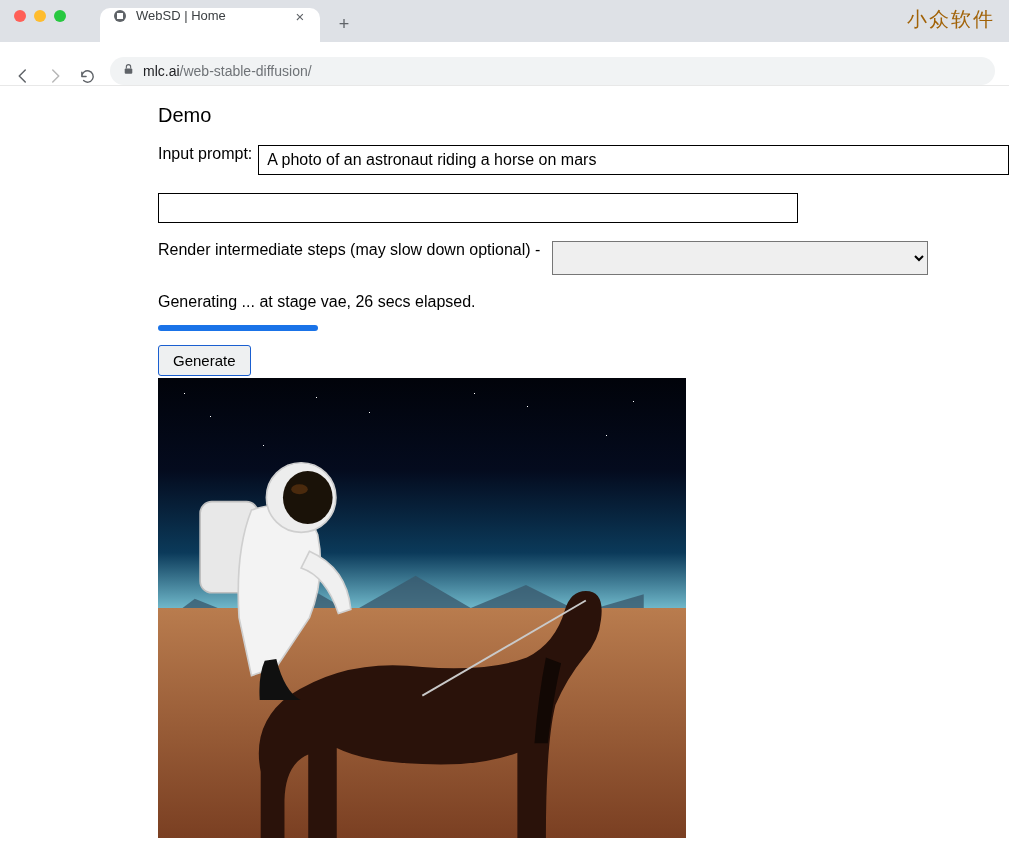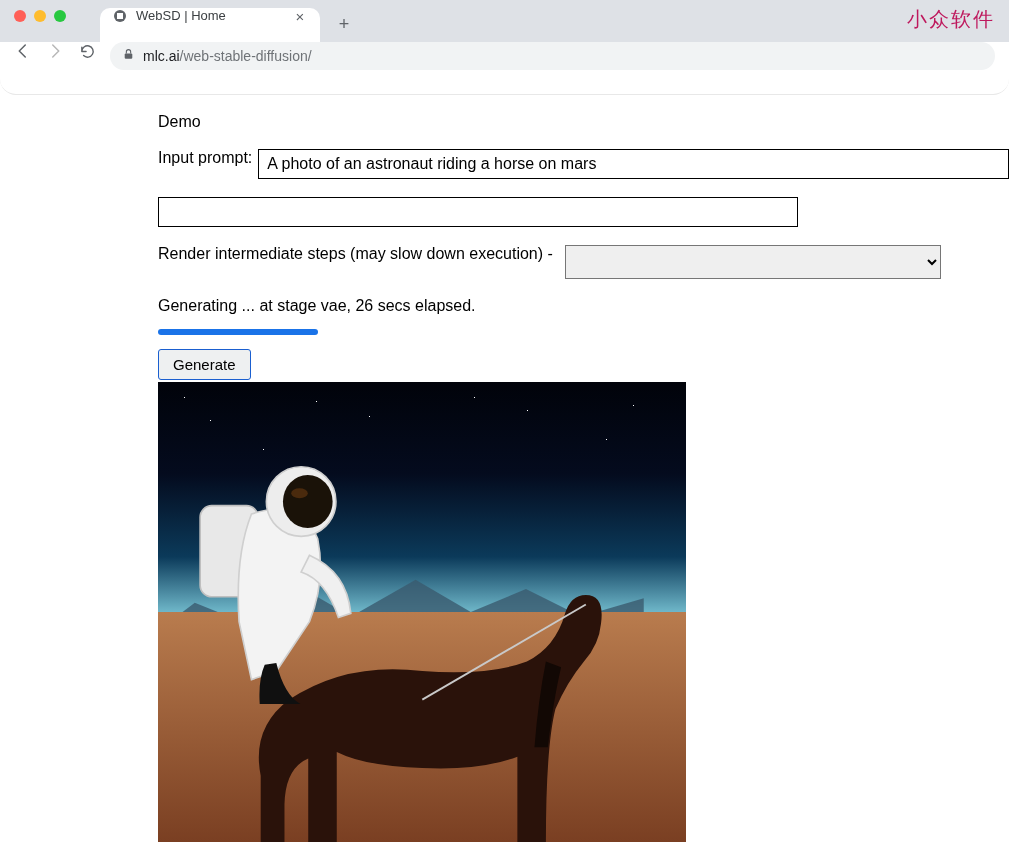--- a/index.html
+++ b/index.html
@@ -11,33 +11,33 @@
   .traffic-lights { display: flex; gap: 8px; align-items: center; height: 100%; padding-bottom: 10px; }
   .tl { width: 12px; height: 12px; border-radius: 50%; }
   .tl.red { background: #ff5f57; }
   .tl.yellow { background: #febc2e; }
   .tl.green { background: #28c840; }
   .tab { margin-left: 34px; background: #fff; height: 34px; border-top-left-radius: 10px; border-top-right-radius: 10px; display: flex; align-items: flex-start; padding: 0 12px; min-width: 220px; gap: 8px; font-size: 13px; color: #3c4043; position: relative; }
   .tab .favicon { width: 16px; height: 16px; display: inline-flex; align-items: center; justify-content: center; font-size: 13px; }
   .tab .title { flex: 1; white-space: nowrap; overflow: hidden; text-overflow: ellipsis; }
   .tab .close { width: 16px; height: 16px; display: inline-flex; align-items: center; justify-content: center; color: #5f6368; cursor: pointer; font-size: 15px; }
   .newtab { margin-left: 10px; width: 28px; height: 28px; display: inline-flex; align-items: center; justify-content: center; color: #5f6368; font-size: 18px; cursor: pointer; margin-bottom: 4px; }
-  .watermark { position: absolute; right: 14px; top: 6px; font-size: 20px; color: #be185d; letter-spacing: 2px; font-family: "PingFang SC", "Microsoft YaHei", sans-serif; }
+  .watermark { position: absolute; right: 14px; top: 6px; font-size: 20px; color: #a16207; letter-spacing: 2px; font-family: "PingFang SC", "Microsoft YaHei", sans-serif; }
 
-  .toolbar { height: 53px; background: #fff; border-bottom: 1px solid #e8e8e8; display: flex; align-items: flex-start; gap: 14px; padding: 0 14px; border-radius: 16px; }
+  .toolbar { height: 44px; background: #fff; border-bottom: 1px solid #e8e8e8; display: flex; align-items: flex-end; gap: 14px; padding: 0 14px; }
   .navbtn { width: 18px; height: 18px; color: #5f6368; cursor: pointer; display: inline-flex; align-items: center; justify-content: center; }
   .navbtn.disabled { color: #b7b7b7; cursor: default; }
   .addrbar { flex: 1; height: 28px; border-radius: 14px; background: #f1f3f4; display: flex; align-items: center; padding: 0 12px; gap: 8px; font-size: 14px; color: #5f6368; }
   .addrbar .lock { color: #5f6368; font-size: 12px; }
   .addrbar .host { color: #202124; }
   .addrbar .path { color: #6f7377; }
 
   
   .page { padding: 18px 0 0 158px; font-size: 16px; color: #000; }
-  .page h2 { font-weight: 400; font-size: 16px; margin: 0 0 18px 0; }
+  .page h2 { font-weight: 400; font-size: 20px; margin: 0 0 18px 0; }
   .row { display: flex; align-items: flex-start; margin-bottom: 18px; }
   .row label { margin-right: 6px; white-space: nowrap; }
   input[type=text].wide { border: 1px solid #000; height: 30px; padding: 2px 8px; font-size: 16px; }
   #input-prompt { width: 784px; }
   #neg-prompt { width: 640px; }
   select.render-sel { width: 376px; height: 30px; border: 1px solid #767676; background: #efefef; font-size: 15px; padding: 16px 6px; }
   .statusline { margin-bottom: 14px; }
   .progress { width: 160px; height: 6px; background: #1a73e8; border-radius: 3px; margin-bottom: 14px; }
   button.generate { border: 1px solid #1a5fd0; background: #eef0f1; padding: 6px 14px; font-size: 15px; border-radius: 3px; cursor: pointer; }
   .output-image { margin-top: 2px; width: 528px; height: 460px; overflow: hidden; position: relative; }
@@ -120,21 +120,21 @@
     <div class="row">
       <label>Input prompt:</label>
       <input id="input-prompt" type="text" class="wide" value="A photo of an astronaut riding a horse on mars" style="">
     </div>
 
     <div class="row">
       <input id="neg-prompt" type="text" class="wide" value="" style="">
     </div>
 
     <div class="row">
-      <label>Render intermediate steps (may slow down execution) -</label>
+      <label>Render intermediate steps (may slow down optional) -</label>
       <span style="width:6px;"></span>
       <select class="render-sel">
         <option>No</option>
       </select>
     </div>
 
     <div class="statusline">Generating ... at stage vae, 26 secs elapsed.</div>
 
     <div class="progress"></div>
 

